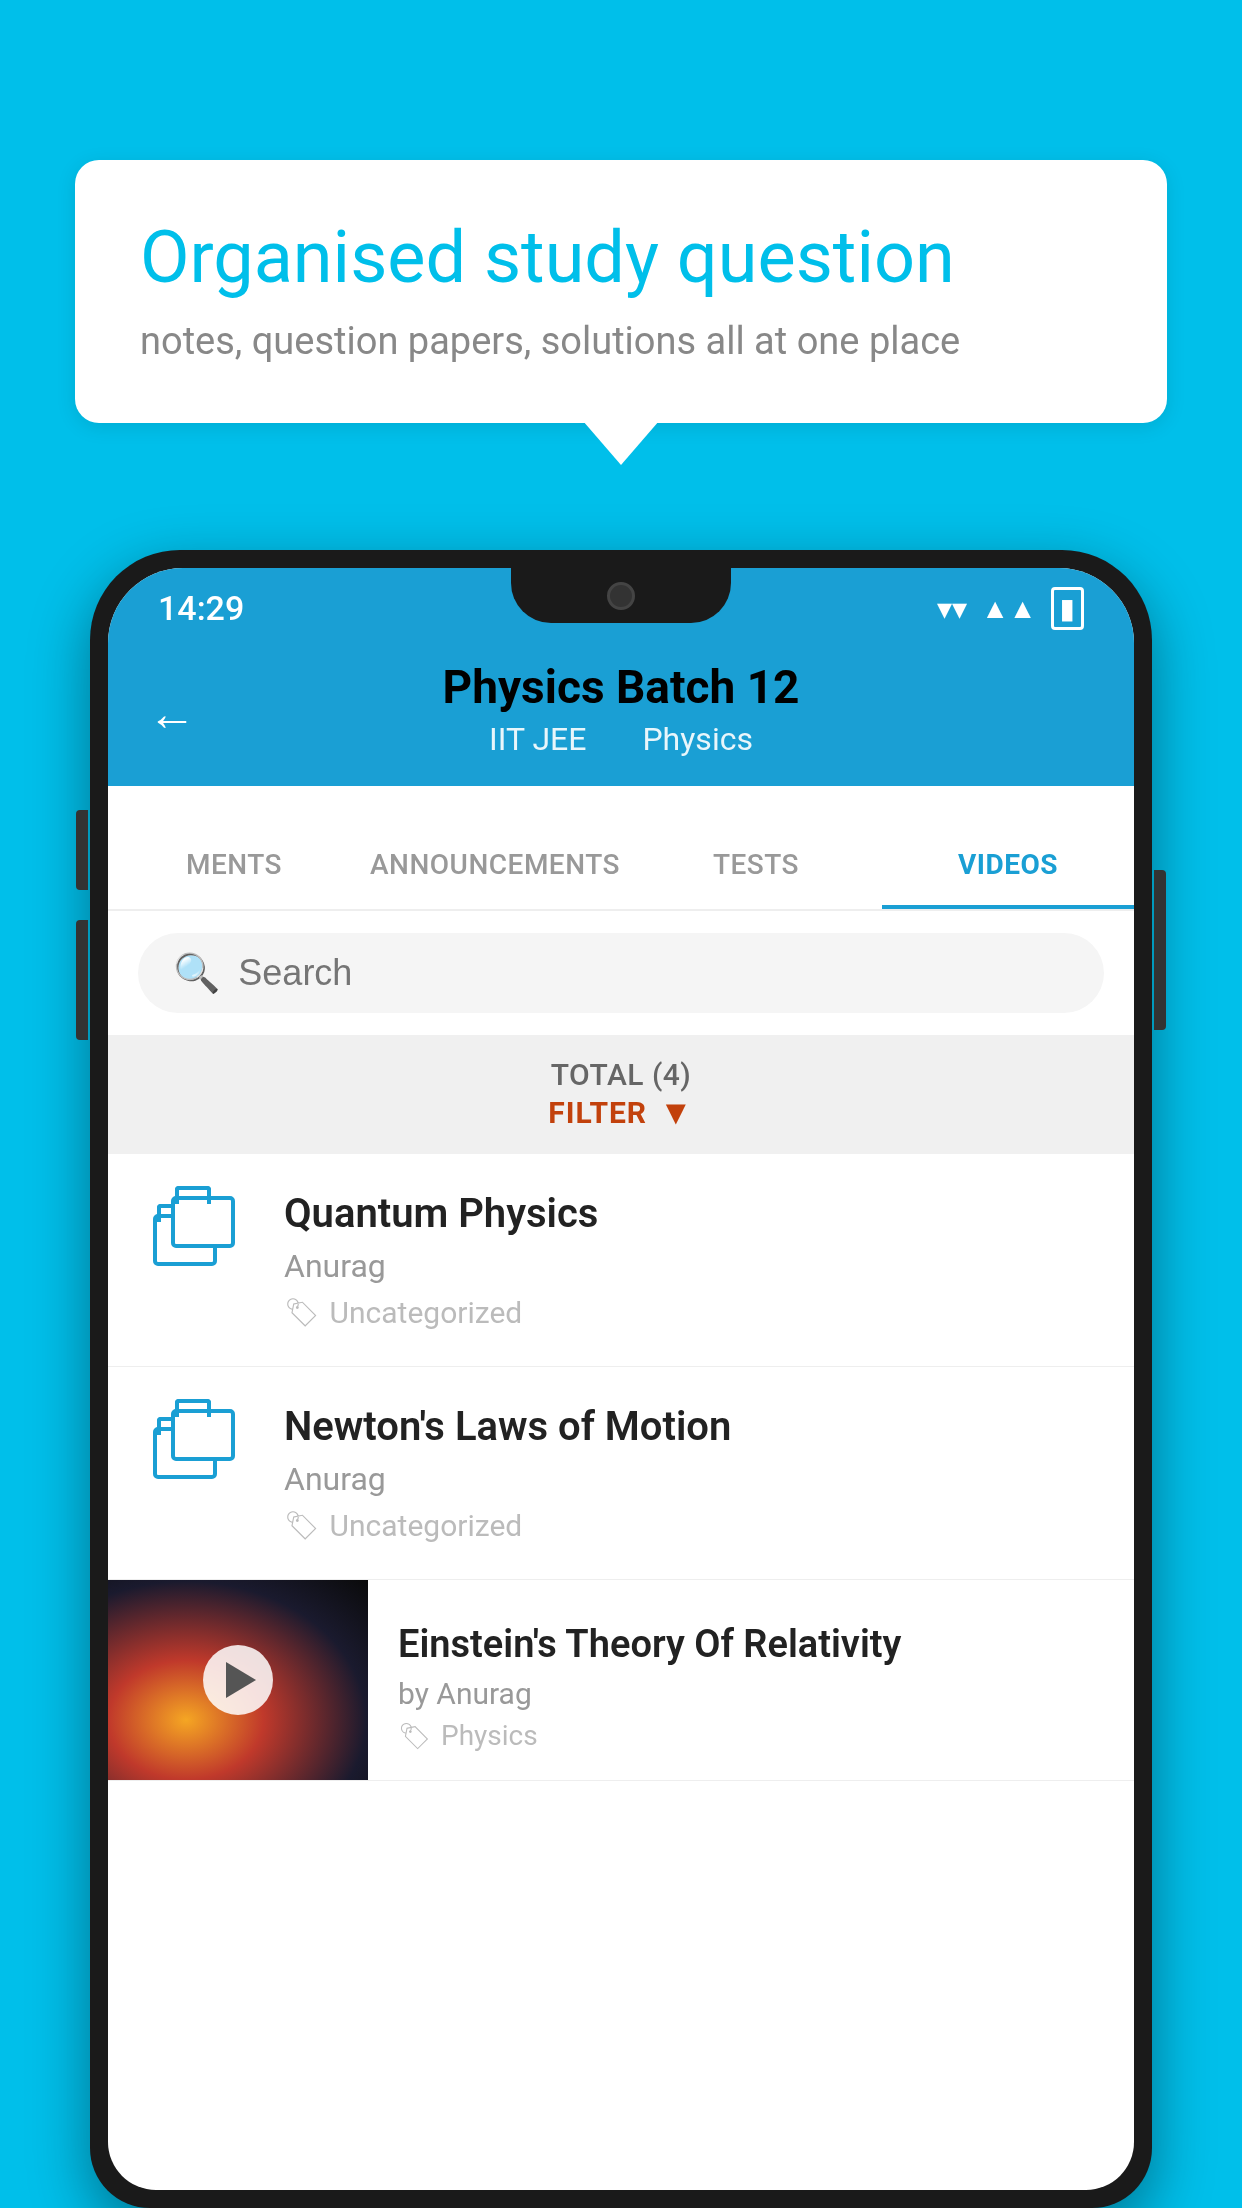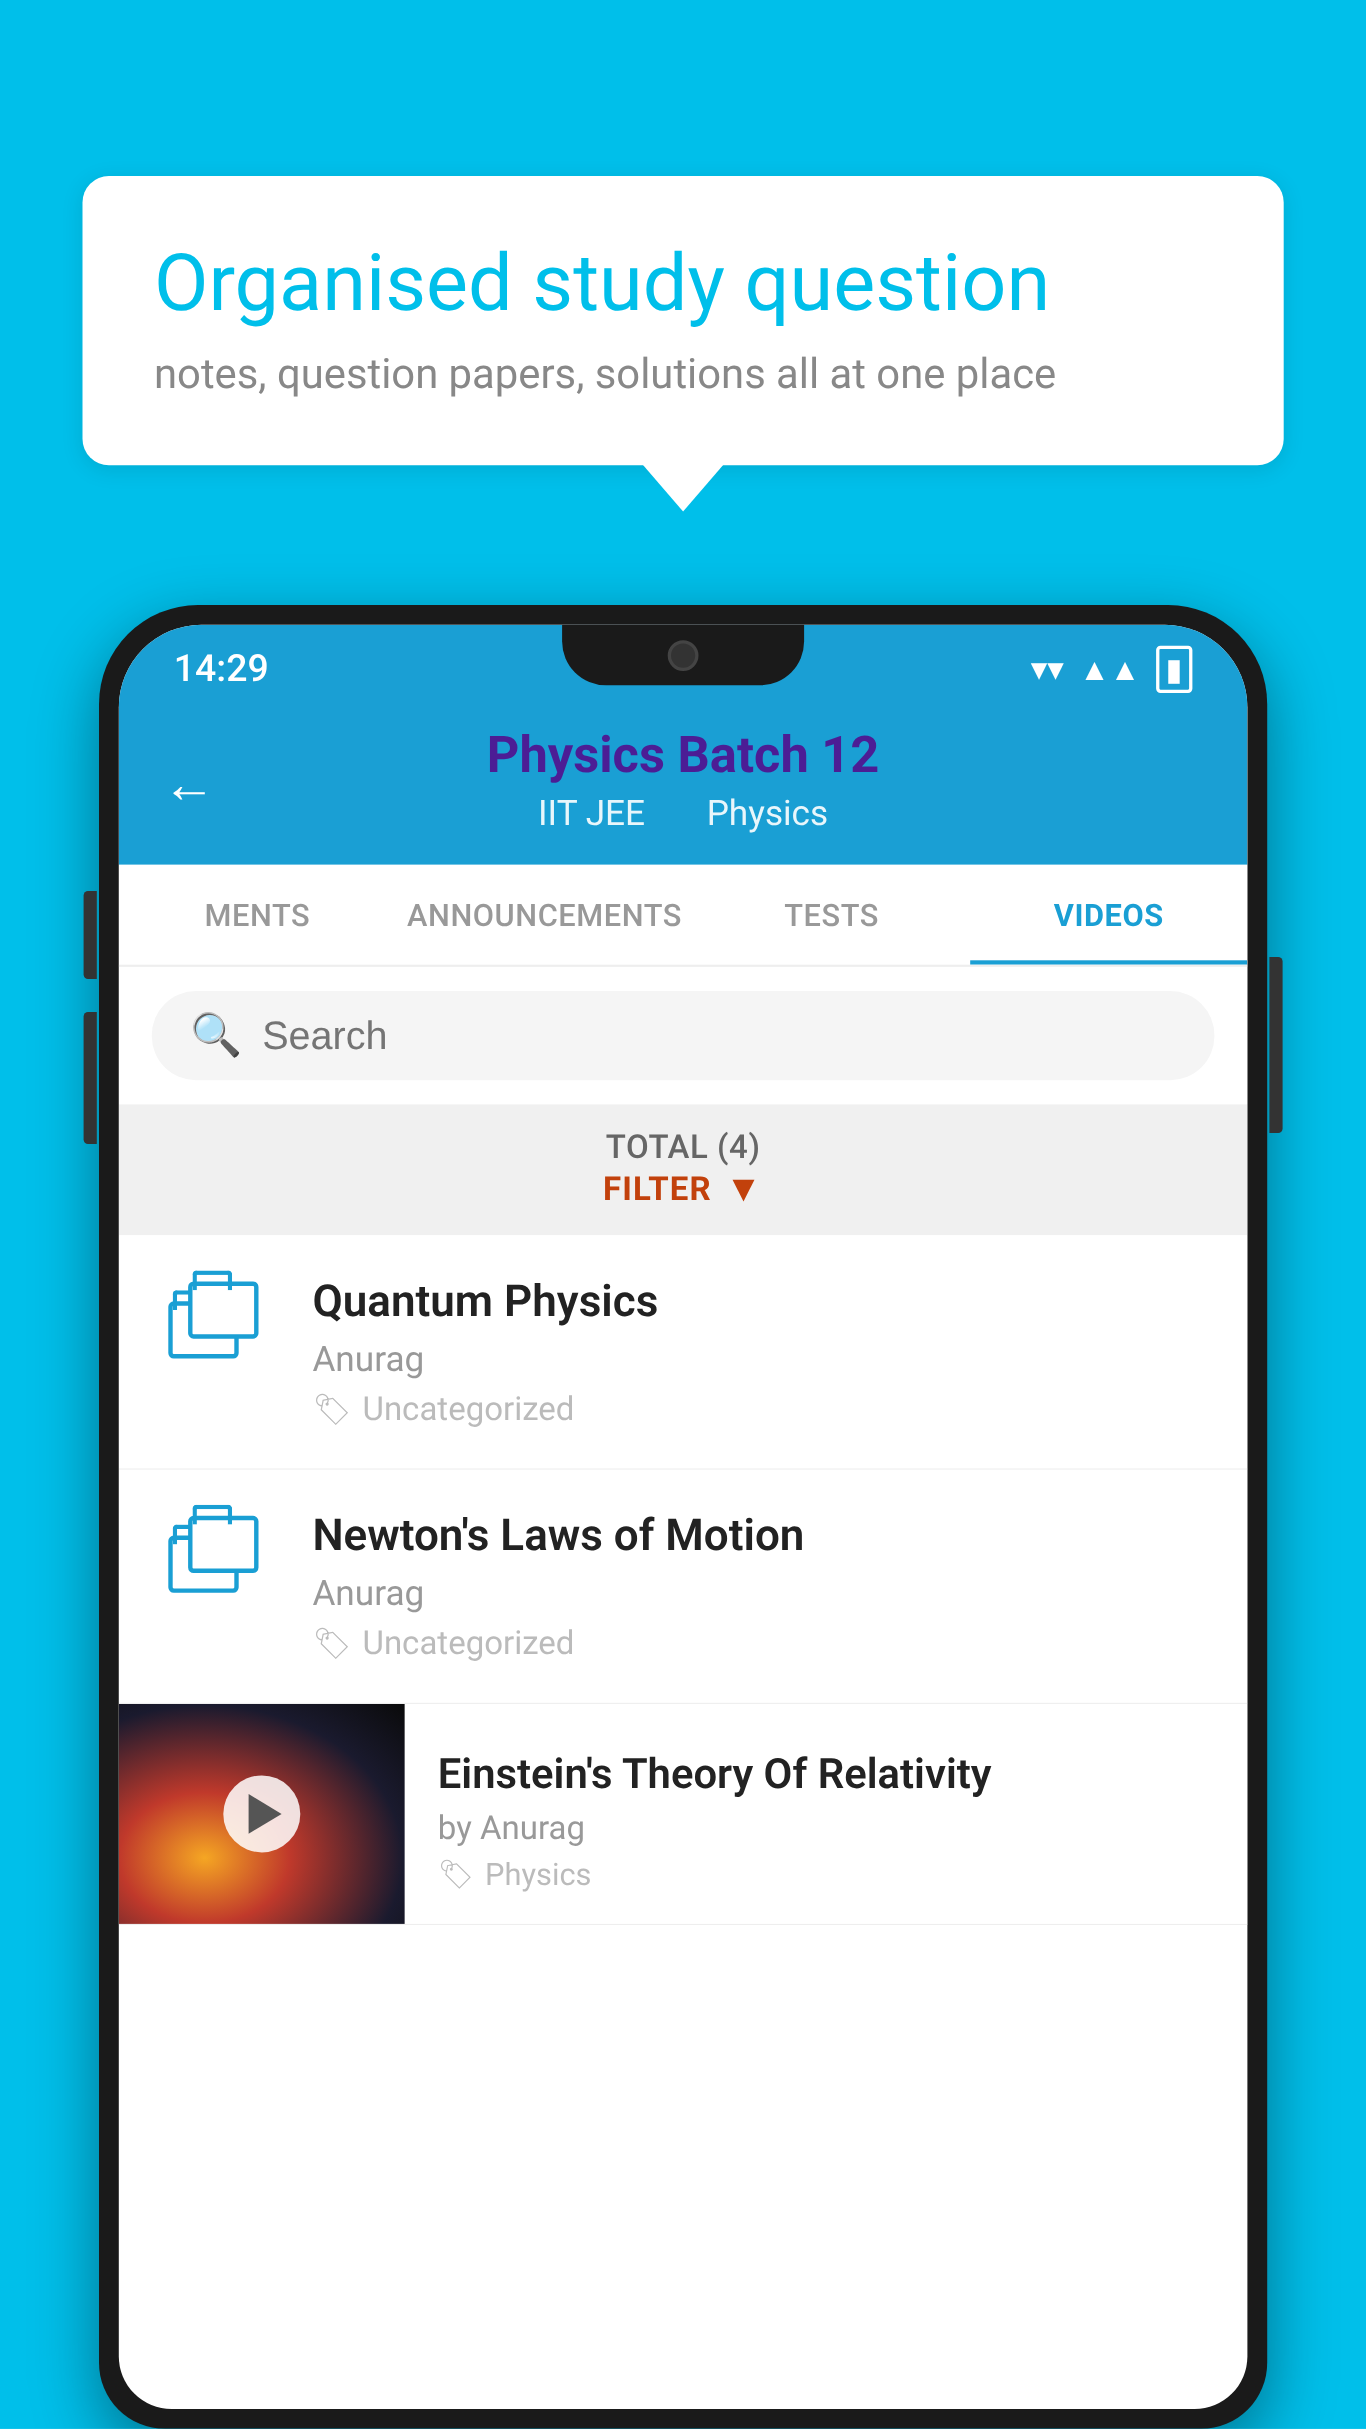--- a/index.html
+++ b/index.html
@@ -134,21 +134,21 @@
       position: absolute;
       left: 40px;
       top: 50%;
       transform: translateY(-50%);
       color: white;
       font-size: 48px;
       cursor: pointer;
     }
 
     .header-title {
-      color: #4c1d95;
+      color: #000000;
       font-size: 46px;
       font-weight: 700;
     }
 
     .header-subtitle {
       color: rgba(255,255,255,0.9);
       font-size: 32px;
       margin-top: 6px;
     }
 
@@ -169,20 +169,21 @@
       text-align: center;
       padding: 30px 10px 24px;
       font-size: 28px;
       font-weight: 500;
       color: #999;
       letter-spacing: 0.5px;
       text-transform: uppercase;
       cursor: pointer;
       border-bottom: 4px solid transparent;
       white-space: nowrap;
+      margin-top: 32px;
     }
 
     .tab.active {
       color: #1a9fd4;
       border-bottom: 4px solid #1a9fd4;
       font-weight: 700;
     }
 
     
     .search-container {

